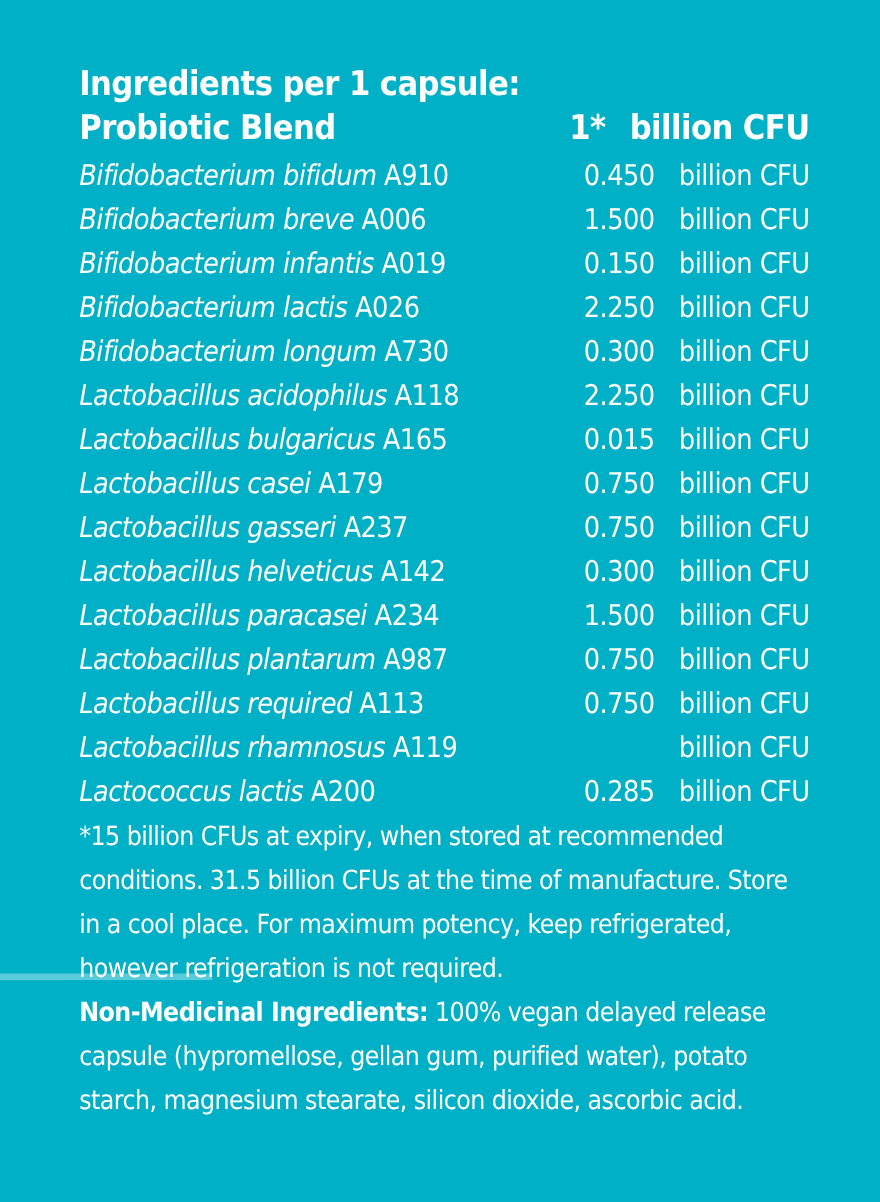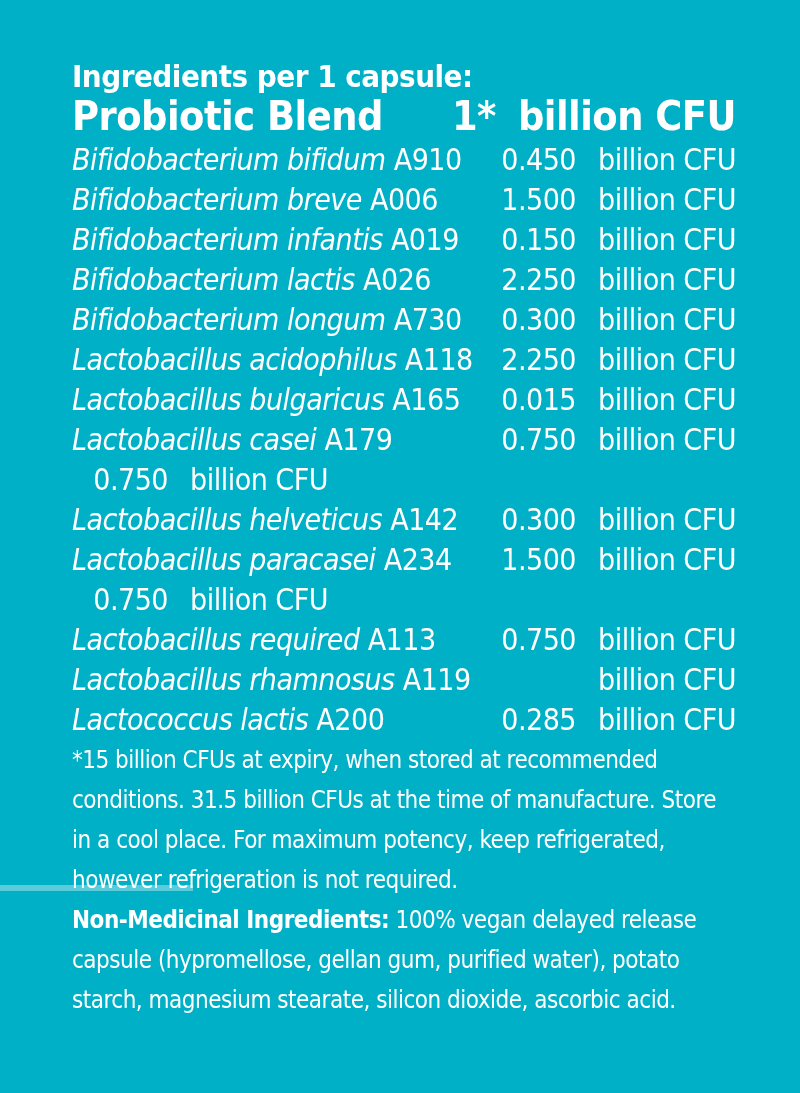--- a/index.html
+++ b/index.html
@@ -23,25 +23,25 @@
   }
   .title {
     font-size: 31px;
     font-weight: 700;
     line-height: 40px;
     white-space: nowrap;
   }
   .row {
     display: flex;
     align-items: baseline;
-    font-size: 30px;
+    font-size: 26px;
     line-height: 40px;
     white-space: nowrap;
   }
-  .row.header { font-weight: 700; font-size: 41px; }
+  .row.header { font-weight: 700; font-size: 31px; }
   .name { flex: 1; overflow: hidden; }
   .species { font-style: italic; }
   .amount { min-width: 96px; text-align: right; }
   .unit { margin-left: 22px; min-width: 118px; }
   .rows { margin-top: 4px; }
   .para {
     margin: 0;
     font-size: 24px;
     line-height: 40px;
   }
@@ -127,40 +127,48 @@
     </div>
     <div class="row">
       <span class="name">
         <span class="species">Lactobacillus casei</span>
         <span class="strain">A179</span>
       </span>
       <span class="amount">0.750</span>
       <span class="unit">billion CFU</span>
     </div>
     <div class="row">
+      <span class="name">
+        <span class="species">Lactobacillus gasseri</span>
+        <span class="strain">A237</span>
+      </span>
       <span class="amount">0.750</span>
       <span class="unit">billion CFU</span>
     </div>
     <div class="row">
       <span class="name">
         <span class="species">Lactobacillus helveticus</span>
         <span class="strain">A142</span>
       </span>
       <span class="amount">0.300</span>
       <span class="unit">billion CFU</span>
     </div>
     <div class="row">
       <span class="name">
         <span class="species">Lactobacillus paracasei</span>
         <span class="strain">A234</span>
       </span>
       <span class="amount">1.500</span>
       <span class="unit">billion CFU</span>
     </div>
     <div class="row">
+      <span class="name">
+        <span class="species">Lactobacillus plantarum</span>
+        <span class="strain">A987</span>
+      </span>
       <span class="amount">0.750</span>
       <span class="unit">billion CFU</span>
     </div>
     <div class="row">
       <span class="name">
         <span class="species">Lactobacillus required</span>
         <span class="strain">A113</span>
       </span>
       <span class="amount">0.750</span>
       <span class="unit">billion CFU</span>

